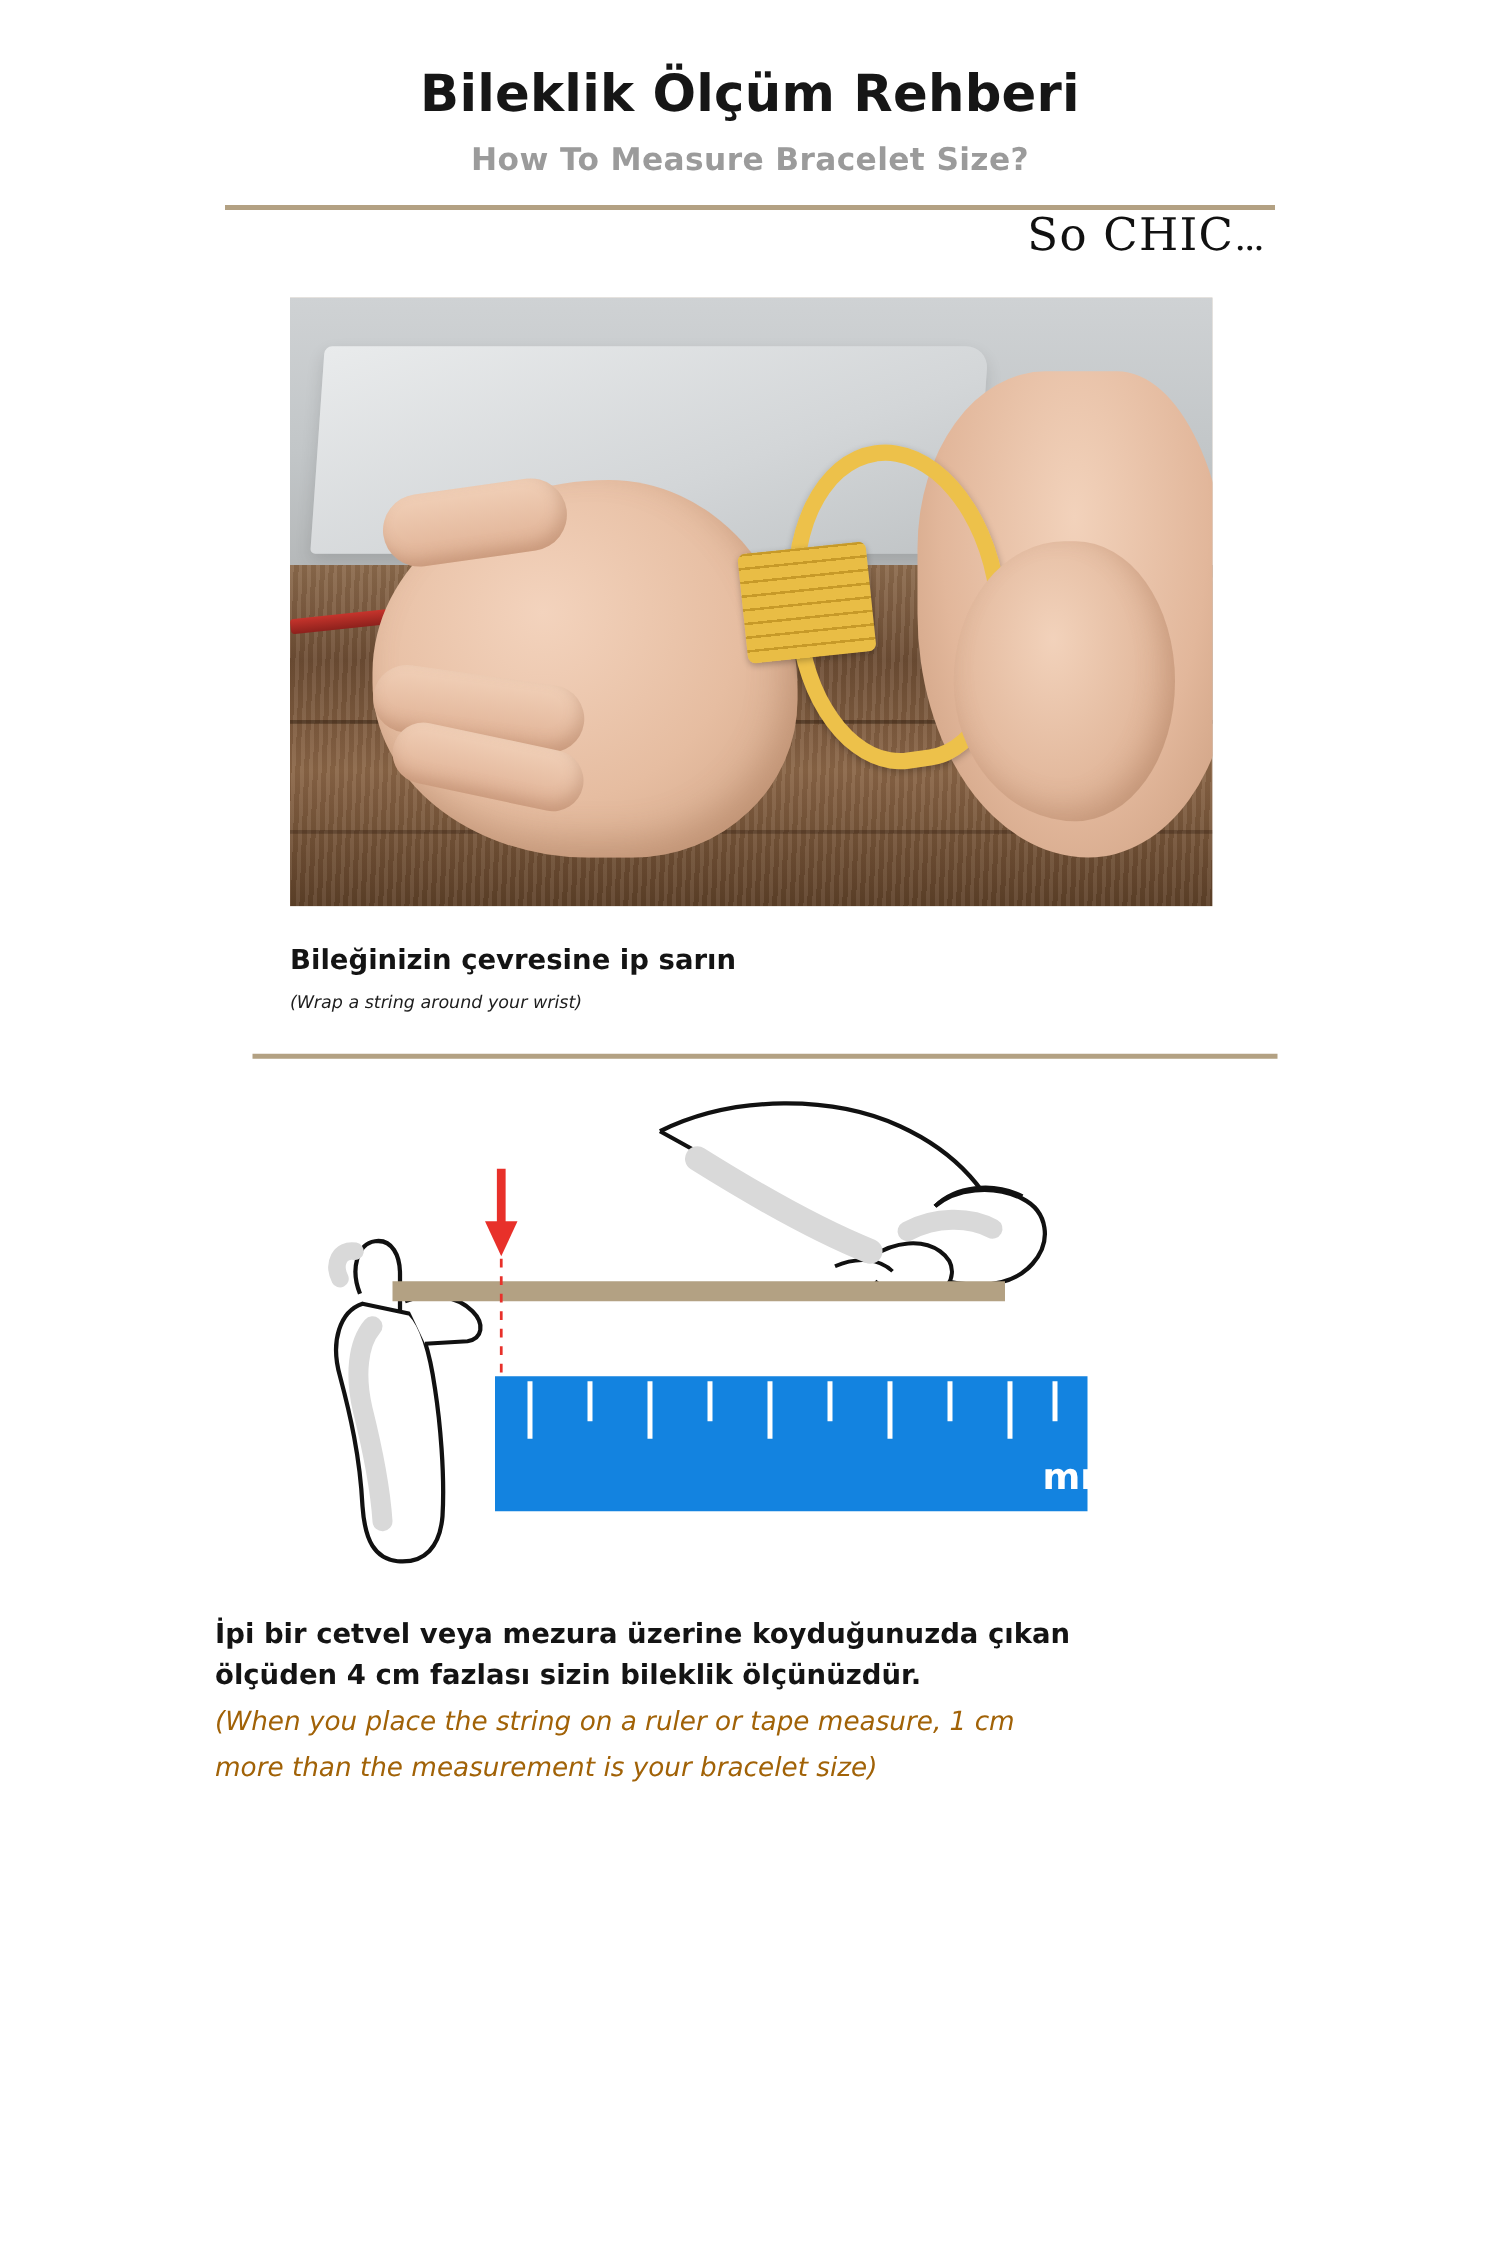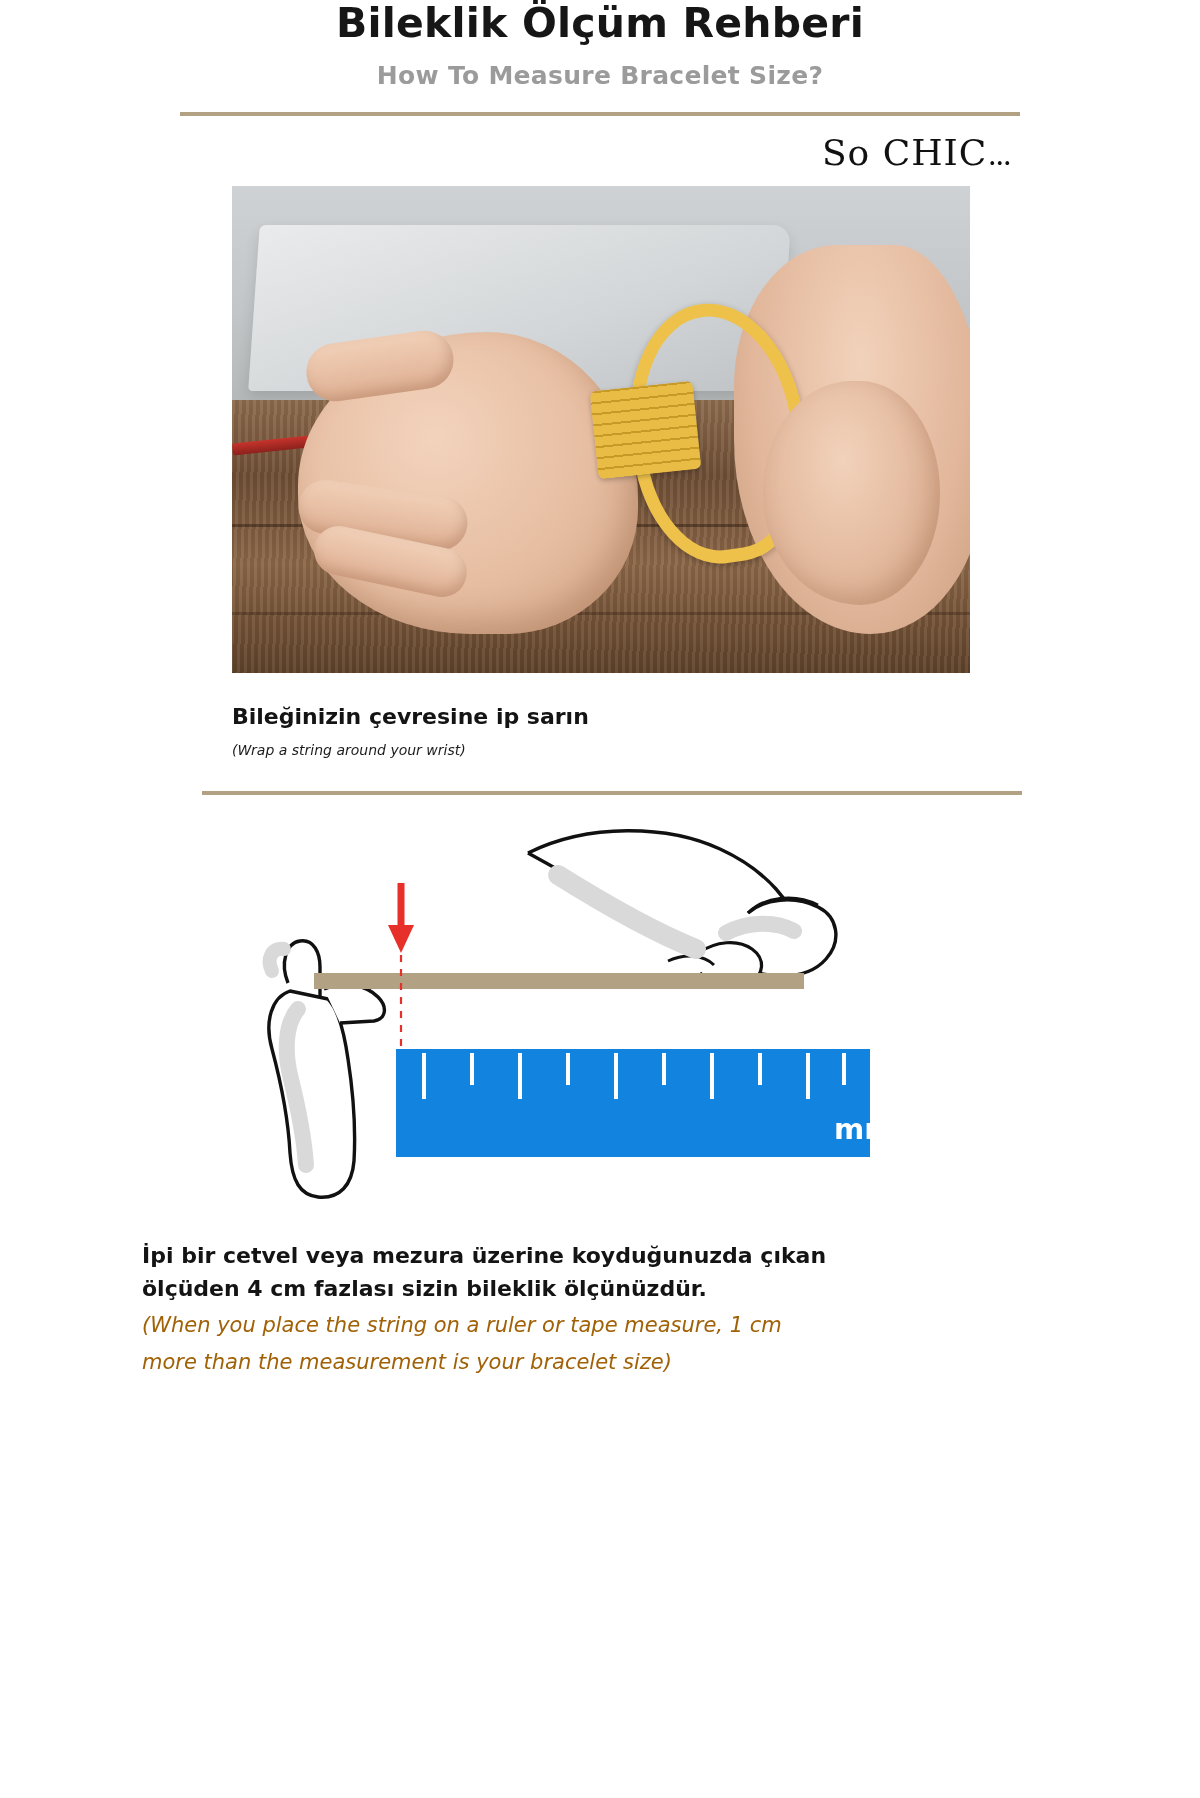--- a/index.html
+++ b/index.html
@@ -15,20 +15,21 @@
     position: relative;
     overflow: hidden;
   }
   .page {
     width: 1044px;
     margin: 0 auto;
     position: relative;
   }
   
   .header {
+    padding-top: 52px;
     text-align: center;
   }
   .title {
     font-size: 41px;
     font-weight: bold;
     letter-spacing: 0.2px;
     color: #161616;
     line-height: 1.15;
     margin: 0;
   }
@@ -54,21 +55,21 @@
     margin-top: 30px;
   }
   
   .brand-row {
     height: 70px;
     position: relative;
   }
   .brand {
     position: absolute;
     right: 112px;
-    top: 16px;
+    top: 0;
     font-family: "DejaVu Serif", serif;
     font-size: 36px;
     color: #111;
     letter-spacing: 1px;
     white-space: nowrap;
   }
   .brand .so {
     font-style: normal;
   }
   .brand .dots {
@@ -198,21 +199,21 @@
   .diagram {
     margin-left: 150px;
     margin-top: 18px;
     width: 780px;
     height: 400px;
     position: relative;
   }
   .diagram svg { display: block; }
   
   .caption2 {
-    margin-left: 64px;
+    margin-left: 94px;
     margin-top: 26px;
     width: 760px;
   }
   .caption2 .tr {
     font-size: 22px;
     font-weight: bold;
     line-height: 1.5;
     color: #141414;
   }
   .caption2 .en {

